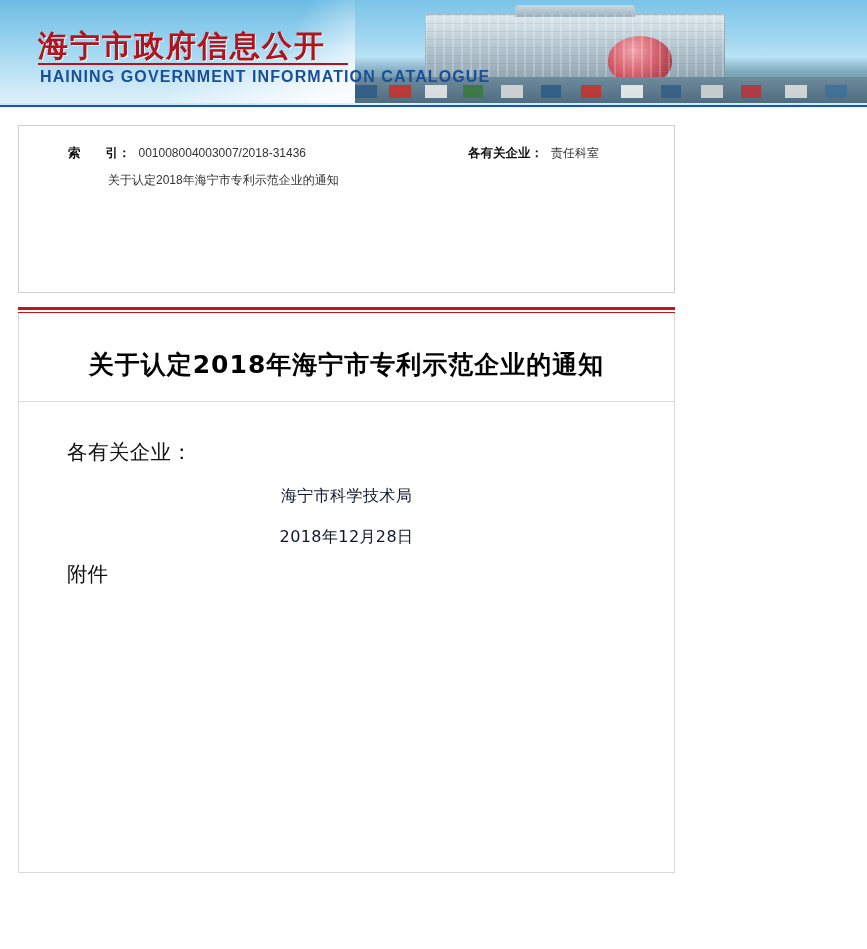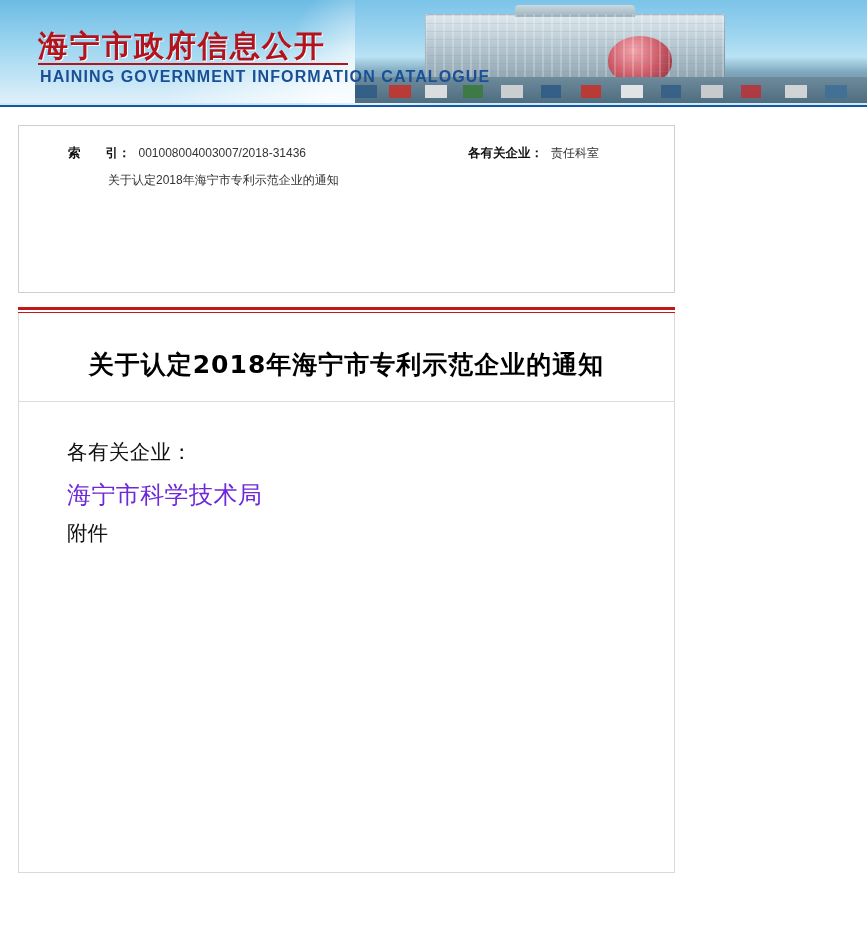--- a/index.html
+++ b/index.html
@@ -245,25 +245,25 @@
     line-height: 41px;
     color: #111;
     text-align: justify;
     letter-spacing: 0.4px;
   }
   .body-text p {
     margin: 0 0 2px 0;
   }
   .indent2 { text-indent: 2em; }
   .sign {
-    text-align: left;
-    font-family: "DejaVu Sans", sans-serif;
-    font-size: 24px;
+    text-align: center;
+    font-family: "DejaVu Sans", sans-serif;
+    font-size: 16px;
     line-height: 41px;
-    color: #6d28d9;
+    color: #0f172a;
     letter-spacing: 0.4px;
   }
   .tail {
     font-family: "DejaVu Sans", sans-serif;
     font-size: 20.5px;
     color: #111;
     line-height: 30px;
     margin-top: 2px;
   }
 </style>
@@ -312,17 +312,18 @@
 
   <div class="article">
     <h1 class="doc-title">关于认定2018年海宁市专利示范企业的通知</h1>
     <div class="title-rule"></div>
 
     <div class="body-text">
       <p>各有关企业：</p>
     </div>
 
     <div class="sign">海宁市科学技术局</div>
+    <div class="sign">2018年12月28日</div>
 
     <div class="tail">附件</div>
   </div>
 
 </div>
 
 </body></html>

